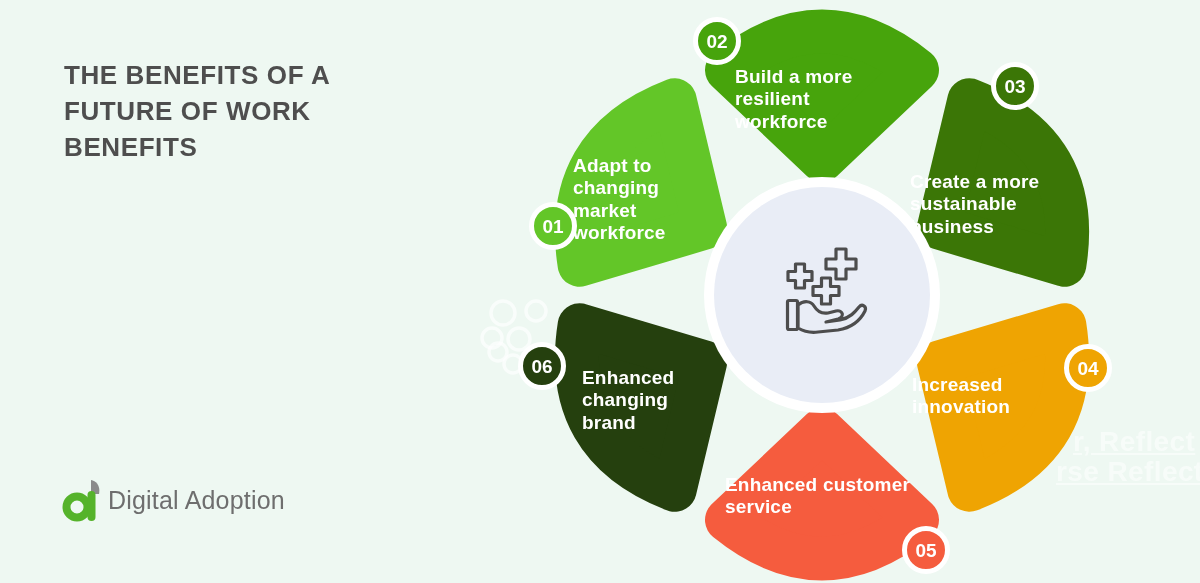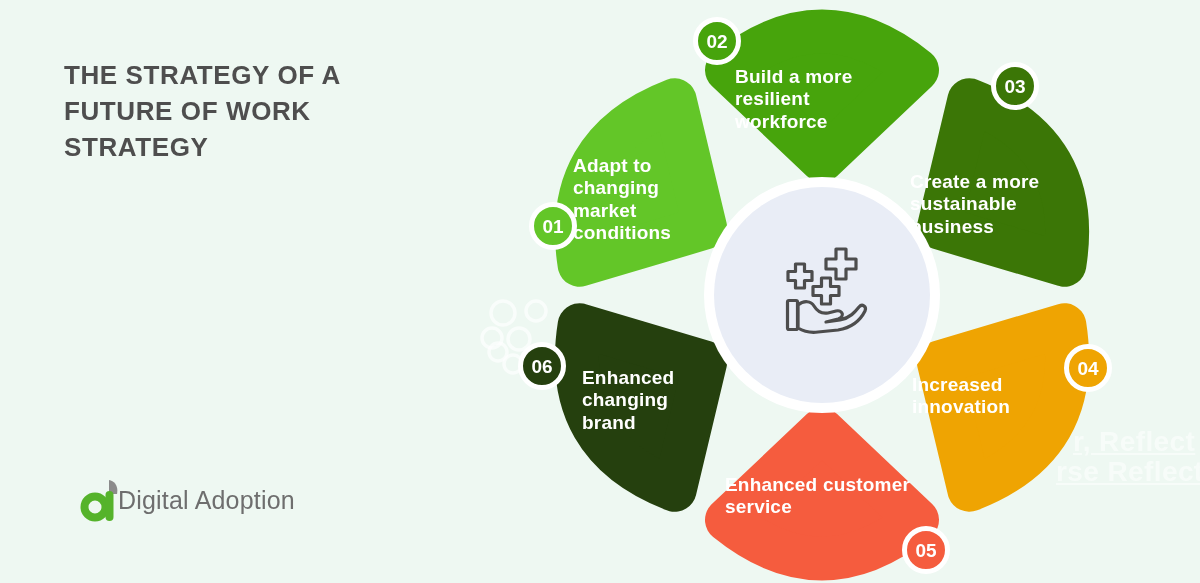--- a/index.html
+++ b/index.html
@@ -56,45 +56,45 @@
   }
   .label-01 { left: 648px; top: 200px; width: 150px; }
   .label-02 { left: 821px; top: 100px; width: 172px; }
   .label-03 { left: 1000px; top: 205px; width: 180px; }
   .label-04 { left: 987px;  top: 396px; width: 150px; }
   .label-05 { left: 820px;  top: 496px; width: 190px; }
   .label-06 { left: 648px;  top: 401px; width: 132px; }
 
   .logo {
     position: absolute;
-    left: 80px;
+    left: 62px;
     top: 478px;
     display: flex;
     align-items: center;
-    gap: 0;
+    gap: 8px;
   }
   .logo-text {
     font-size: 25px;
     color: #6e6e6e;
     letter-spacing: 0.2px;
   }
 
   .badge-number {
     font-size: 19px;
     font-weight: bold;
     fill: #ffffff;
     text-anchor: middle;
   }
 </style>
 </head>
 <body>
 
 <div class="canvas">
 
-  <div class="page-title">THE STRATEGY OF A FUTURE OF WORK STRATEGY</div>
+  <div class="page-title">THE BENEFITS OF A FUTURE OF WORK BENEFITS</div>
 
   <div class="ghost-text ghost-line1">r, Reflect</div>
   <div class="ghost-text ghost-line2">rse Reflect</div>
 
   <svg class="ghost-svg" viewBox="0 0 1200 583" aria-hidden="true">
     <g fill="none" stroke="rgba(255,255,255,0.65)" stroke-width="3.5">
       <circle cx="503" cy="313" r="12"></circle>
       <circle cx="536" cy="311" r="10"></circle>
       <circle cx="492" cy="338" r="10"></circle>
       <circle cx="519" cy="339" r="11"></circle>
@@ -151,21 +151,21 @@
         <circle cx="926" cy="550" r="21.5" stroke="#ffffff" stroke-width="5" fill="currentColor" color="#f55c3e"></circle>
         <text class="badge-number" x="926" y="557">05</text>
       </g>
       <g>
         <circle cx="542" cy="366" r="21.5" stroke="#ffffff" stroke-width="5" fill="currentColor" color="#25400e"></circle>
         <text class="badge-number" x="542" y="373">06</text>
       </g>
     </g>
   </svg>
 
-  <div class="petal-label label-01">Adapt to changing market conditions</div>
+  <div class="petal-label label-01">Adapt to changing market workforce</div>
   <div class="petal-label label-02">Build a more resilient workforce</div>
   <div class="petal-label label-04">Increased innovation</div>
   <div class="petal-label label-03">Create a more sustainable business</div>
   <div class="petal-label label-05">Enhanced customer service</div>
   <div class="petal-label label-06">Enhanced changing brand</div>
 
   <div class="logo">
     <svg width="38" height="44" viewBox="0 0 38 44">
       <path d="M 29,2 C 35,3 38.5,8.5 37,16 L 29,16 Z" fill="#8b8b8b"></path>
       <circle cx="15" cy="29" r="10.5" fill="none" stroke="#55b32b" stroke-width="8"></circle>

